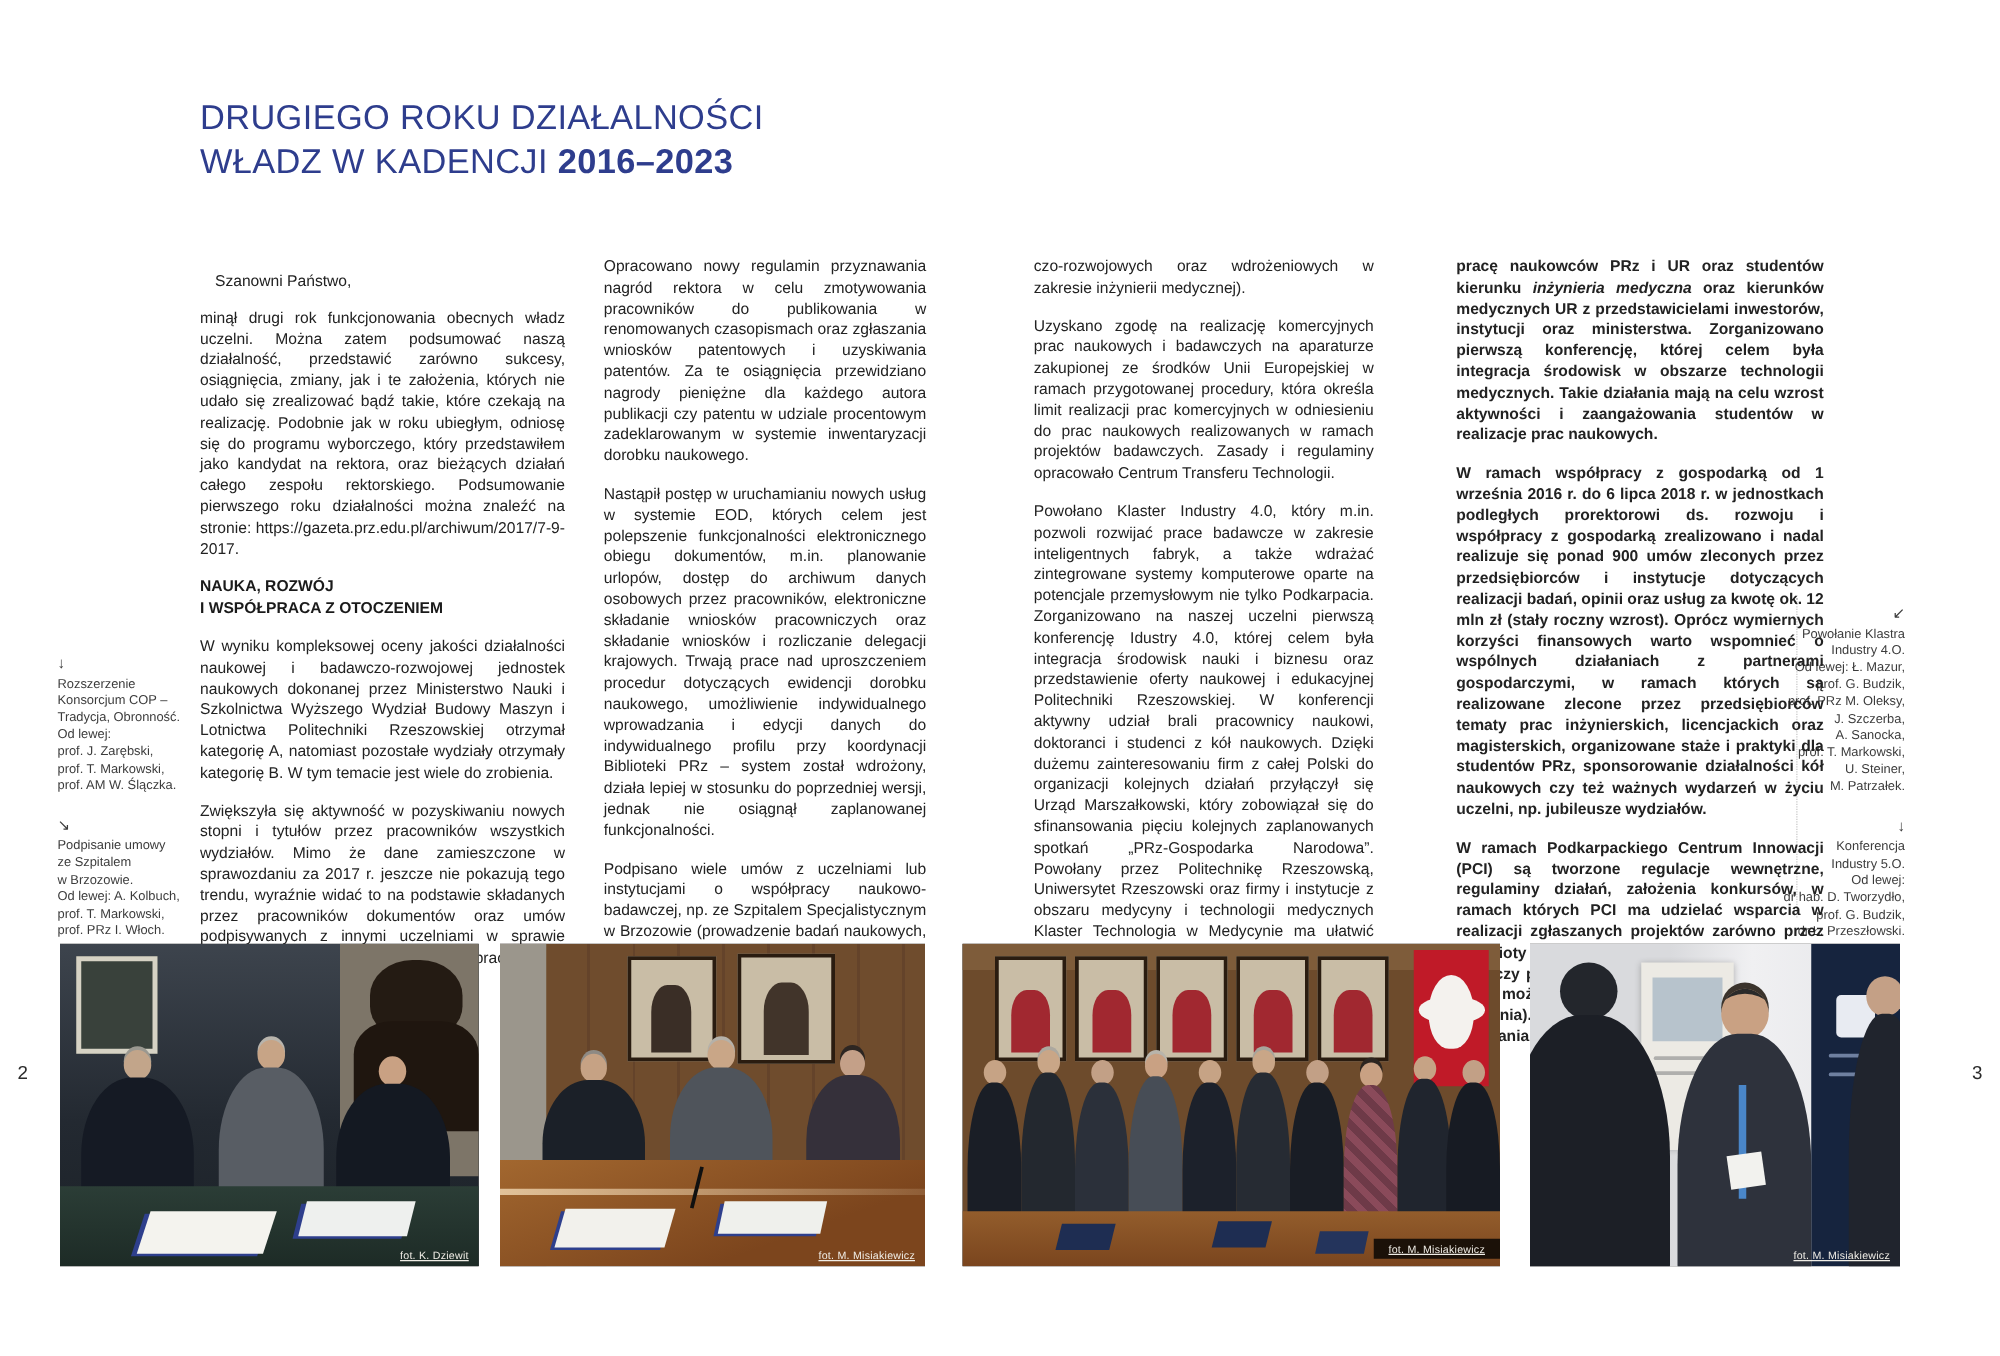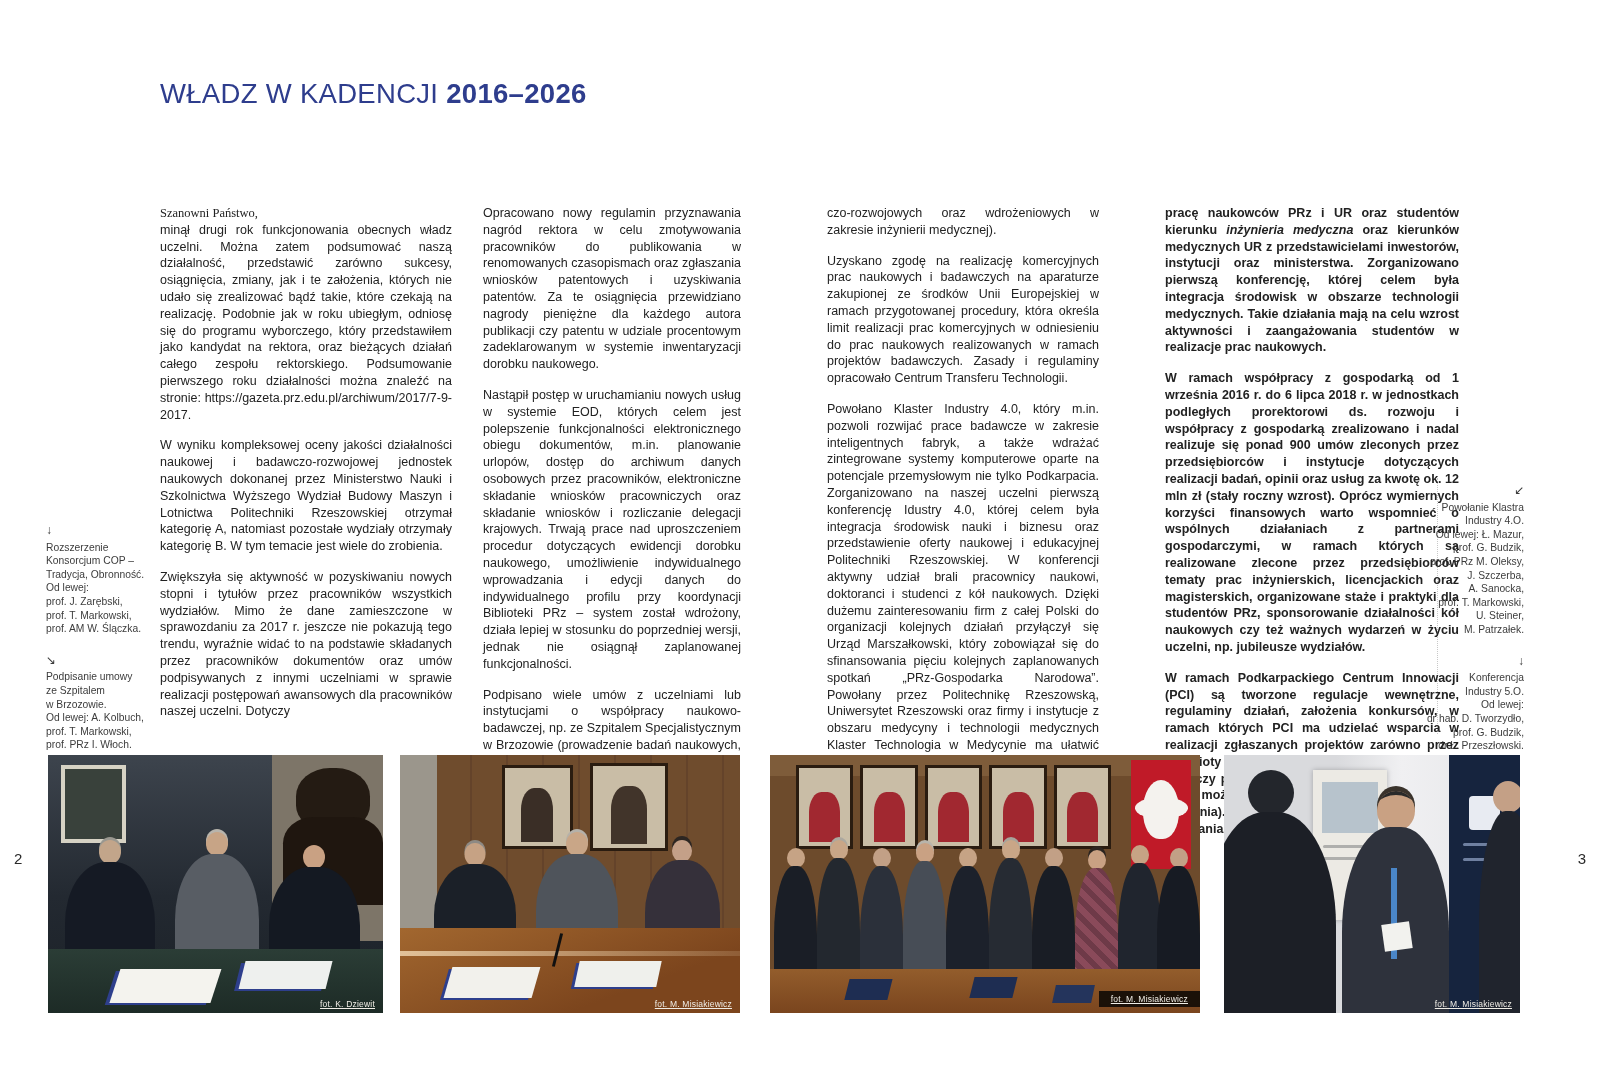--- a/index.html
+++ b/index.html
@@ -11,21 +11,21 @@
   .pagenum.left{left:14px;}
   .pagenum.right{right:14px;}
   
   .title{position:absolute;left:160px;top:76px;color:#2e3d8d;line-height:35px;font-size:27.5px;
          font-weight:500;letter-spacing:.3px;}
   .title .years{font-weight:700;}
   
   .col{position:absolute;top:205px;font-size:12.5px;line-height:16.8px;text-align:justify;
        color:#222;}
   .col p{margin:0 0 14px 0;}
-  .col p.salutation{margin:0;font-family:Liberation Serif, serif;}
+  .col p.salutation{margin:12px;}
   .col h3{font-size:12.5px;line-height:16.8px;margin:6px 0 14px 0;font-weight:700;
           white-space:pre-line;text-align:left;color:#1a1a1a;}
   .col1{left:160px;width:292px;}
   .col2{left:483px;width:258px;}
   .col3{left:827px;width:272px;}
   .col4{left:1165px;width:294px;font-weight:bold;}
   
   .caption{position:absolute;font-size:10.3px;line-height:13.6px;color:#3c3c3c;}
   .caption .lines{white-space:pre-line;}
   .caption .arrow{font-size:12px;color:#3c3c3c;margin-bottom:3px;}
@@ -49,21 +49,22 @@
 </head>
 <body>
 
 <div class="spread">
 
   <div class="pagenum left">2</div>
   <div class="pagenum right">3</div>
   <div class="fold-line"></div>
 
   <header class="title">
-    <div><span>WŁADZ W KADENCJI </span><span class="years">2016–2026</span></div>
+    <div>DRUGIEGO ROKU DZIAŁALNOŚCI</div>
+    <div><span>WŁADZ W KADENCJI </span><span class="years">2016–2023</span></div>
   </header>
 
   <aside class="caption cap-left" style="top:524px;">
     <div class="arrow">↓</div>
     <div class="lines">Rozszerzenie
 Konsorcjum COP –
 Tradycja, Obronność.
 Od lewej:
 prof. J. Zarębski,
 prof. T. Markowski,
@@ -94,20 +95,22 @@
 Industry 5.O.
 Od lewej:
 dr hab. D. Tworzydło,
 prof. G. Budzik,
 dr Ł. Przeszłowski.</div>
   </aside>
 
   <section class="col col1">
     <p class="salutation">Szanowni Państwo,</p>
     <p>minął drugi rok funkcjonowania obecnych władz uczelni. Można zatem podsumować naszą działalność, przedstawić zarówno sukcesy, osiągnięcia, zmiany, jak i te założenia, których nie udało się zrealizować bądź takie, które czekają na realizację. Podobnie jak w roku ubiegłym, odniosę się do programu wyborczego, który przedstawiłem jako kandydat na rektora, oraz bieżących działań całego zespołu rektorskiego. Podsumowanie pierwszego roku działalności można znaleźć na stronie: https://gazeta.prz.edu.pl/archiwum/2017/7-9-2017.</p>
+    <h3>NAUKA, ROZWÓJ
+I WSPÓŁPRACA Z OTOCZENIEM</h3>
     <p>W wyniku kompleksowej oceny jakości działalności naukowej i badawczo-rozwojowej jednostek naukowych dokonanej przez Ministerstwo Nauki i Szkolnictwa Wyższego Wydział Budowy Maszyn i Lotnictwa Politechniki Rzeszowskiej otrzymał kategorię A, natomiast pozostałe wydziały otrzymały kategorię B. W tym temacie jest wiele do zrobienia.</p>
     <p>Zwiększyła się aktywność w pozyskiwaniu nowych stopni i tytułów przez pracowników wszystkich wydziałów. Mimo że dane zamieszczone w sprawozdaniu za 2017 r. jeszcze nie pokazują tego trendu, wyraźnie widać to na podstawie składanych przez pracowników dokumentów oraz umów podpisywanych z innymi uczelniami w sprawie realizacji postępowań awansowych dla pracowników naszej uczelni. Dotyczy</p>
   </section>
 
   <section class="col col2">
     <p>Opracowano nowy regulamin przyznawania nagród rektora w celu zmotywowania pracowników do publikowania w renomowanych czasopismach oraz zgłaszania wniosków patentowych i uzyskiwania patentów. Za te osiągnięcia przewidziano nagrody pieniężne dla każdego autora publikacji czy patentu w udziale procentowym zadeklarowanym w systemie inwentaryzacji dorobku naukowego.</p>
     <p>Nastąpił postęp w uruchamianiu nowych usług w systemie EOD, których celem jest polepszenie funkcjonalności elektronicznego obiegu dokumentów, m.in. planowanie urlopów, dostęp do archiwum danych osobowych przez pracowników, elektroniczne składanie wniosków pracowniczych oraz składanie wniosków i rozliczanie delegacji krajowych. Trwają prace nad uproszczeniem procedur dotyczących ewidencji dorobku naukowego, umożliwienie indywidualnego wprowadzania i edycji danych do indywidualnego profilu przy koordynacji Biblioteki PRz – system został wdrożony, działa lepiej w stosunku do poprzedniej wersji, jednak nie osiągnął zaplanowanej funkcjonalności.</p>
     <p>Podpisano wiele umów z uczelniami lub instytucjami o współpracy naukowo-badawczej, np. ze Szpitalem Specjalistycznym w Brzozowie (prowadzenie badań naukowych, prac badaw-</p>
   </section>
 

